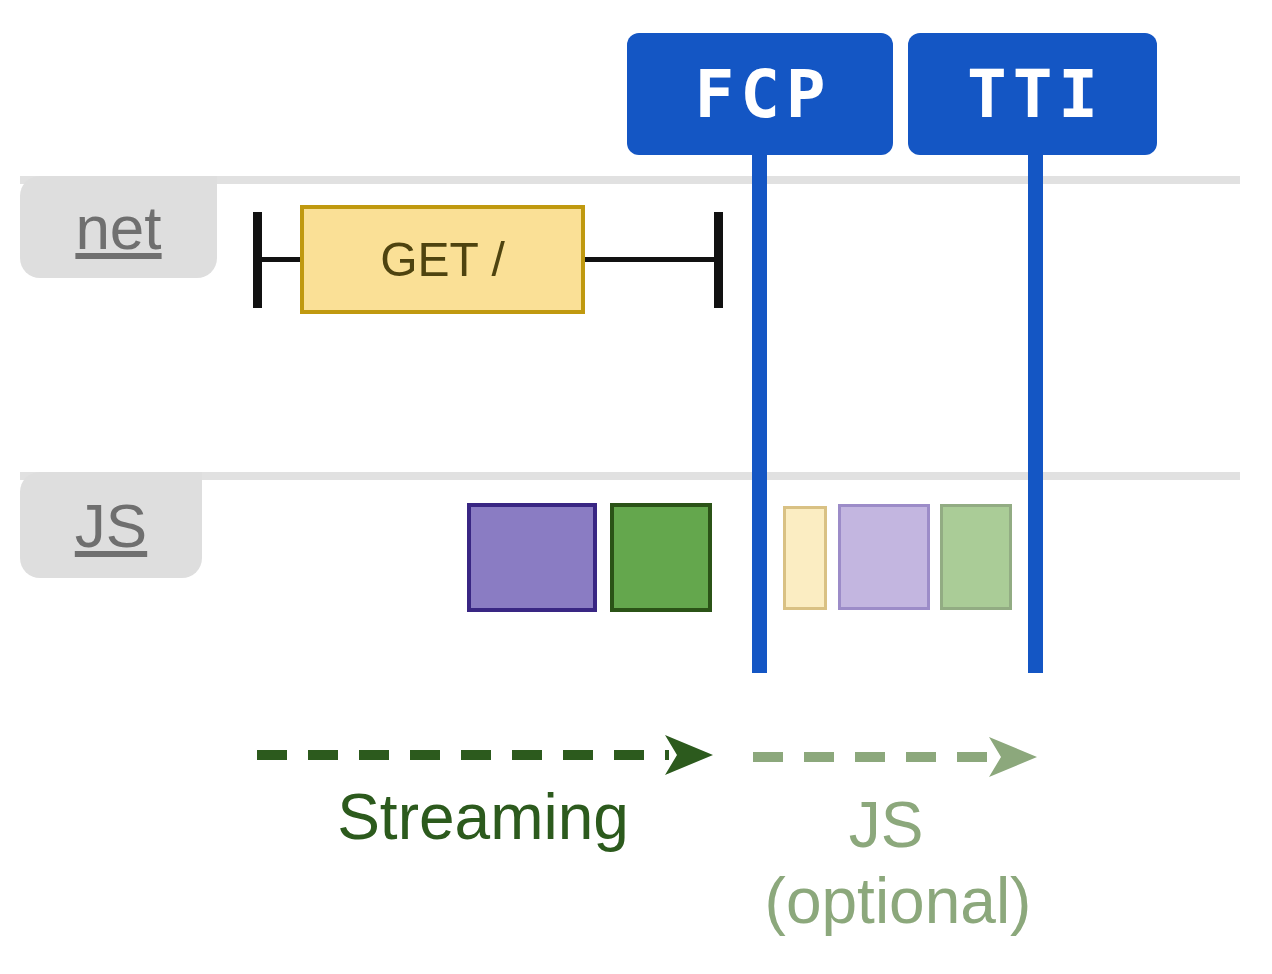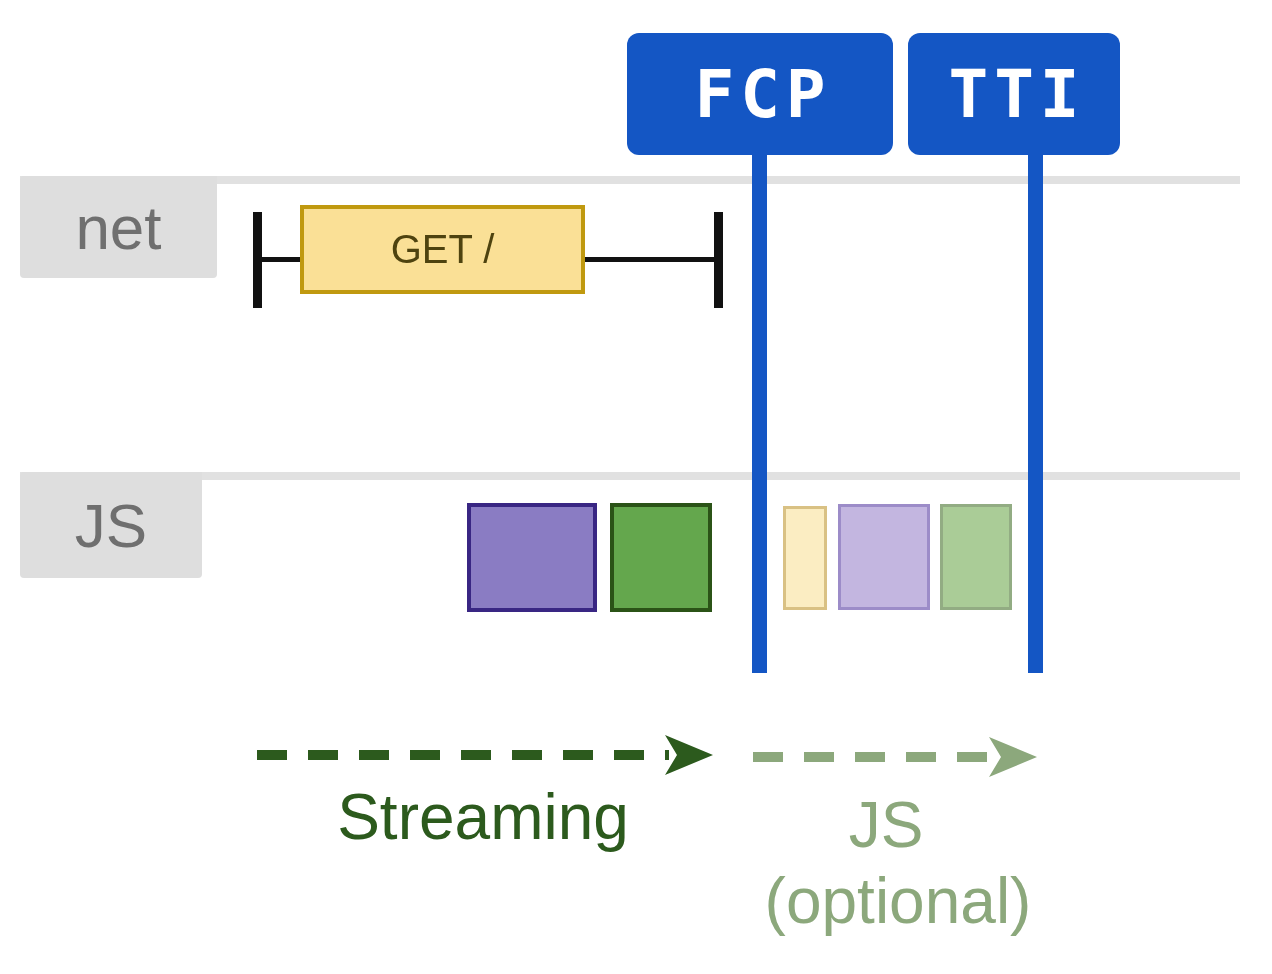--- a/index.html
+++ b/index.html
@@ -7,45 +7,45 @@
   .stage{position:relative;width:1272px;height:974px;overflow:hidden;background:#ffffff;}
 
   
   .lane-line{position:absolute;left:20px;width:1220px;height:8px;background:#E1E1E1;}
   .lane-line.net{top:176px;}
   .lane-line.js{top:472px;}
 
   
   .lane-tab{position:absolute;left:20px;background:#DEDEDE;color:#6F6F6F;
             display:flex;align-items:center;justify-content:center;
-            font-size:62px;border-radius:4px;border-top-right-radius:0;}
+            font-size:62px;border-radius:20px;border-top-right-radius:0;text-decoration:underline;}
   .lane-tab.net{top:176px;width:197px;height:102px;}
   .lane-tab.js{top:472px;width:182px;height:106px;}
 
   
   .stem{position:absolute;top:140px;width:15px;height:533px;z-index:2;}
   .stem.fcp{left:752px;}
   .stem.tti{left:1028px;}
 
   
   .badge{position:absolute;top:33px;height:122px;border-radius:12px;z-index:3;
          display:flex;align-items:center;justify-content:center;color:#ffffff;
          font-family:"DejaVu Sans Mono",monospace;font-weight:bold;font-size:66px;
          letter-spacing:6px;padding-left:6px;box-sizing:border-box;}
   .badge.fcp{left:627px;width:266px;}
-  .badge.tti{left:908px;width:212px;}
+  .badge.tti{left:908px;width:249px;}
 
   
   .req-hline{position:absolute;left:258px;top:257px;width:460px;height:5px;background:#111111;}
   .req-tick{position:absolute;top:212px;width:9px;height:96px;background:#111111;}
   .req-tick.left{left:253px;}
   .req-tick.right{left:714px;}
-  .req-box{position:absolute;left:300px;top:205px;width:285px;height:89px;z-index:1;
+  .req-box{position:absolute;left:300px;top:205px;width:285px;height:109px;z-index:1;
            display:flex;align-items:center;justify-content:center;
-           font-size:40px;box-sizing:border-box;}
+           font-size:48px;box-sizing:border-box;}
 
   
   .task{position:absolute;box-sizing:border-box;}
 
   
   .arrow-svg{position:absolute;overflow:visible;}
 
   
   .arrow-label{position:absolute;transform:translateX(-50%);white-space:nowrap;
                font-size:64px;line-height:1.1;text-align:right;}

